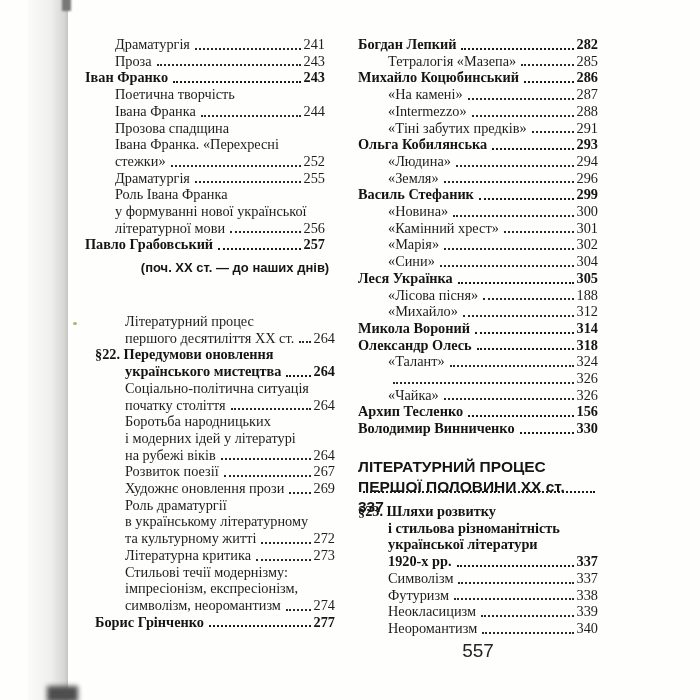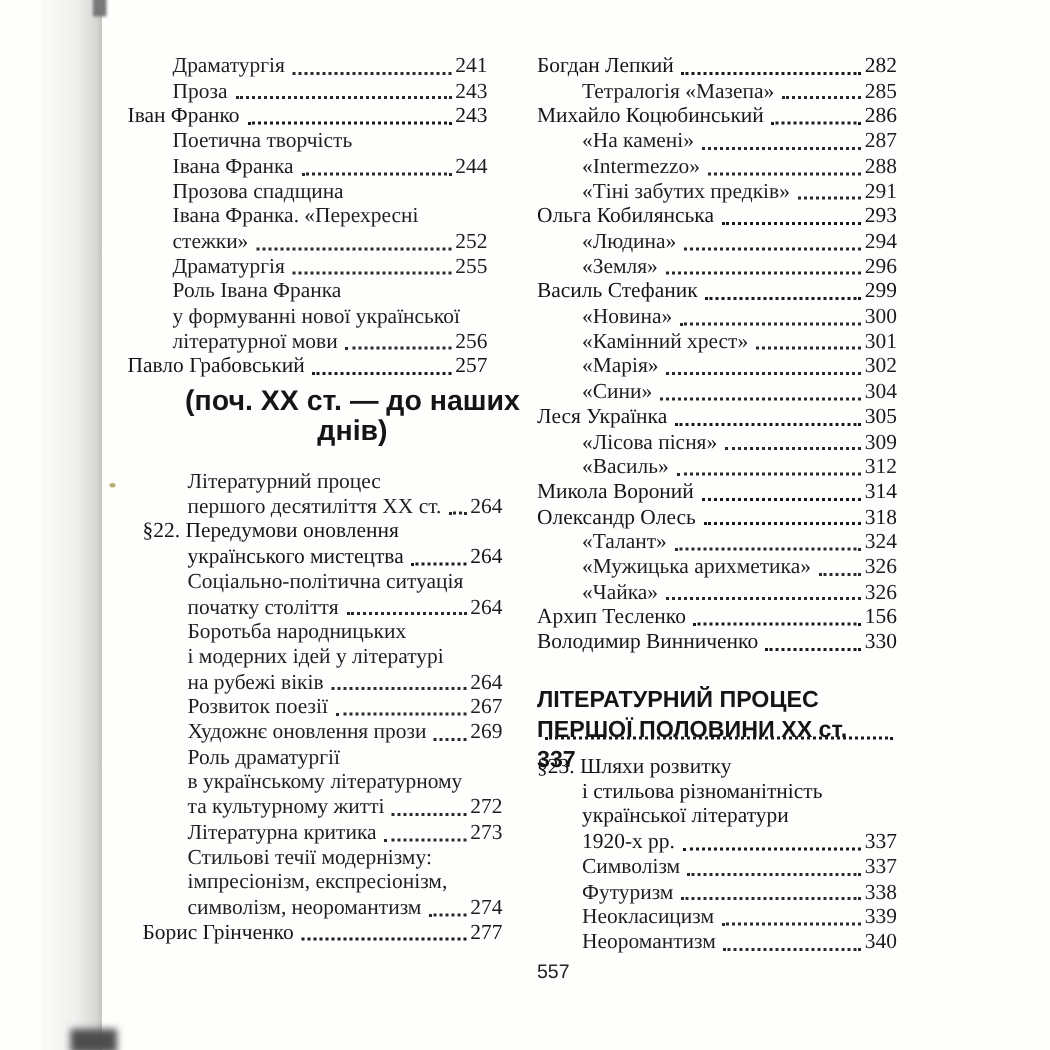--- a/index.html
+++ b/index.html
@@ -23,44 +23,44 @@
 
   .col-block{position:absolute;width:240px;}
   #left-top{left:85px;top:36px;}
   #left-bottom{left:95px;top:313px;}
   #right-top{left:358px;top:36px;}
   #right-bottom{left:358px;top:503px;}
 
   .line{display:flex;align-items:baseline;line-height:16.7px;font-size:14.3px;}
   .line .lbl{white-space:nowrap;}
   .line.i1{padding-left:30px;}
-  .line.b{font-weight:normal;color:#141414;}
+  .line.b{font-weight:bold;color:#141414;}
   .dots{flex:1 1 auto;min-width:8px;position:relative;align-self:stretch;}
   .dots::after{content:"";position:absolute;left:5px;right:3px;bottom:3px;border-bottom:2px dotted #2a2a2a;}
   .line.b .dots::after{border-bottom:2px dotted #1a1a1a;}
   .pg{flex:0 0 auto;}
 
   .h-left{
     position:absolute;left:83px;top:258px;width:264px;text-align:center;
     font-family:"Liberation Sans","DejaVu Sans",sans-serif;font-weight:bold;color:#151515;
   }
   .h-left .hl1{font-size:19px;line-height:21px;letter-spacing:.3px;}
-  .h-left .hl2{font-size:19px;line-height:20px;margin-left:40px;}
+  .h-left .hl2{font-size:13px;line-height:20px;margin-left:40px;}
 
   .h-right{
     position:absolute;left:358px;top:457px;width:240px;
     font-family:"Liberation Sans","DejaVu Sans",sans-serif;font-weight:bold;color:#151515;
     font-size:15.5px;line-height:20px;
   }
   .h-right .hr2{display:flex;align-items:baseline;flex-direction:column;}
   .h-right .dots::after{border-bottom:2.4px dotted #1a1a1a;bottom:4px;}
 
   .pagenum{
-    position:absolute;left:358px;top:640px;width:240px;text-align:left;
-    font-family:"Liberation Sans","DejaVu Sans",sans-serif;font-size:13px;color:#242424;
+    position:absolute;left:358px;top:640px;width:240px;text-align:center;
+    font-family:"Liberation Sans","DejaVu Sans",sans-serif;font-size:19px;color:#242424;
   }
 </style>
 </head>
 <body>
 
 <div>
   <div class="gutter"></div>
   <div class="smudge-top"></div>
   <div class="smudge-bottom"></div>
   <div class="speck"></div>
@@ -279,44 +279,43 @@
         <span class="pg">304</span>
       </div>
       <div class="line b">
         <span class="lbl">Леся Українка</span>
         <span class="dots"></span>
         <span class="pg">305</span>
       </div>
       <div class="line i1">
         <span class="lbl">«Лісова пісня»</span>
         <span class="dots"></span>
-        <span class="pg">309</span>
-      </div>
-      <div class="line i1">
-        <span class="lbl">«Василь»</span>
+        <span class="pg">188</span>
+      </div>
+      <div class="line i1">
+        <span class="lbl">«Михайло»</span>
         <span class="dots"></span>
         <span class="pg">312</span>
       </div>
       <div class="line b">
         <span class="lbl">Микола Вороний</span>
         <span class="dots"></span>
         <span class="pg">314</span>
       </div>
       <div class="line b">
         <span class="lbl">Олександр Олесь</span>
         <span class="dots"></span>
         <span class="pg">318</span>
       </div>
       <div class="line i1">
         <span class="lbl">«Талант»</span>
         <span class="dots"></span>
         <span class="pg">324</span>
       </div>
       <div class="line i1">
-        <span class="lbl">«Мужицька арихметика»</span>
         <span class="dots"></span>
         <span class="pg">326</span>
       </div>
       <div class="line i1">
         <span class="lbl">«Чайка»</span>
         <span class="dots"></span>
         <span class="pg">326</span>
       </div>
       <div class="line b">
         <span class="lbl">Архип Тесленко</span>

